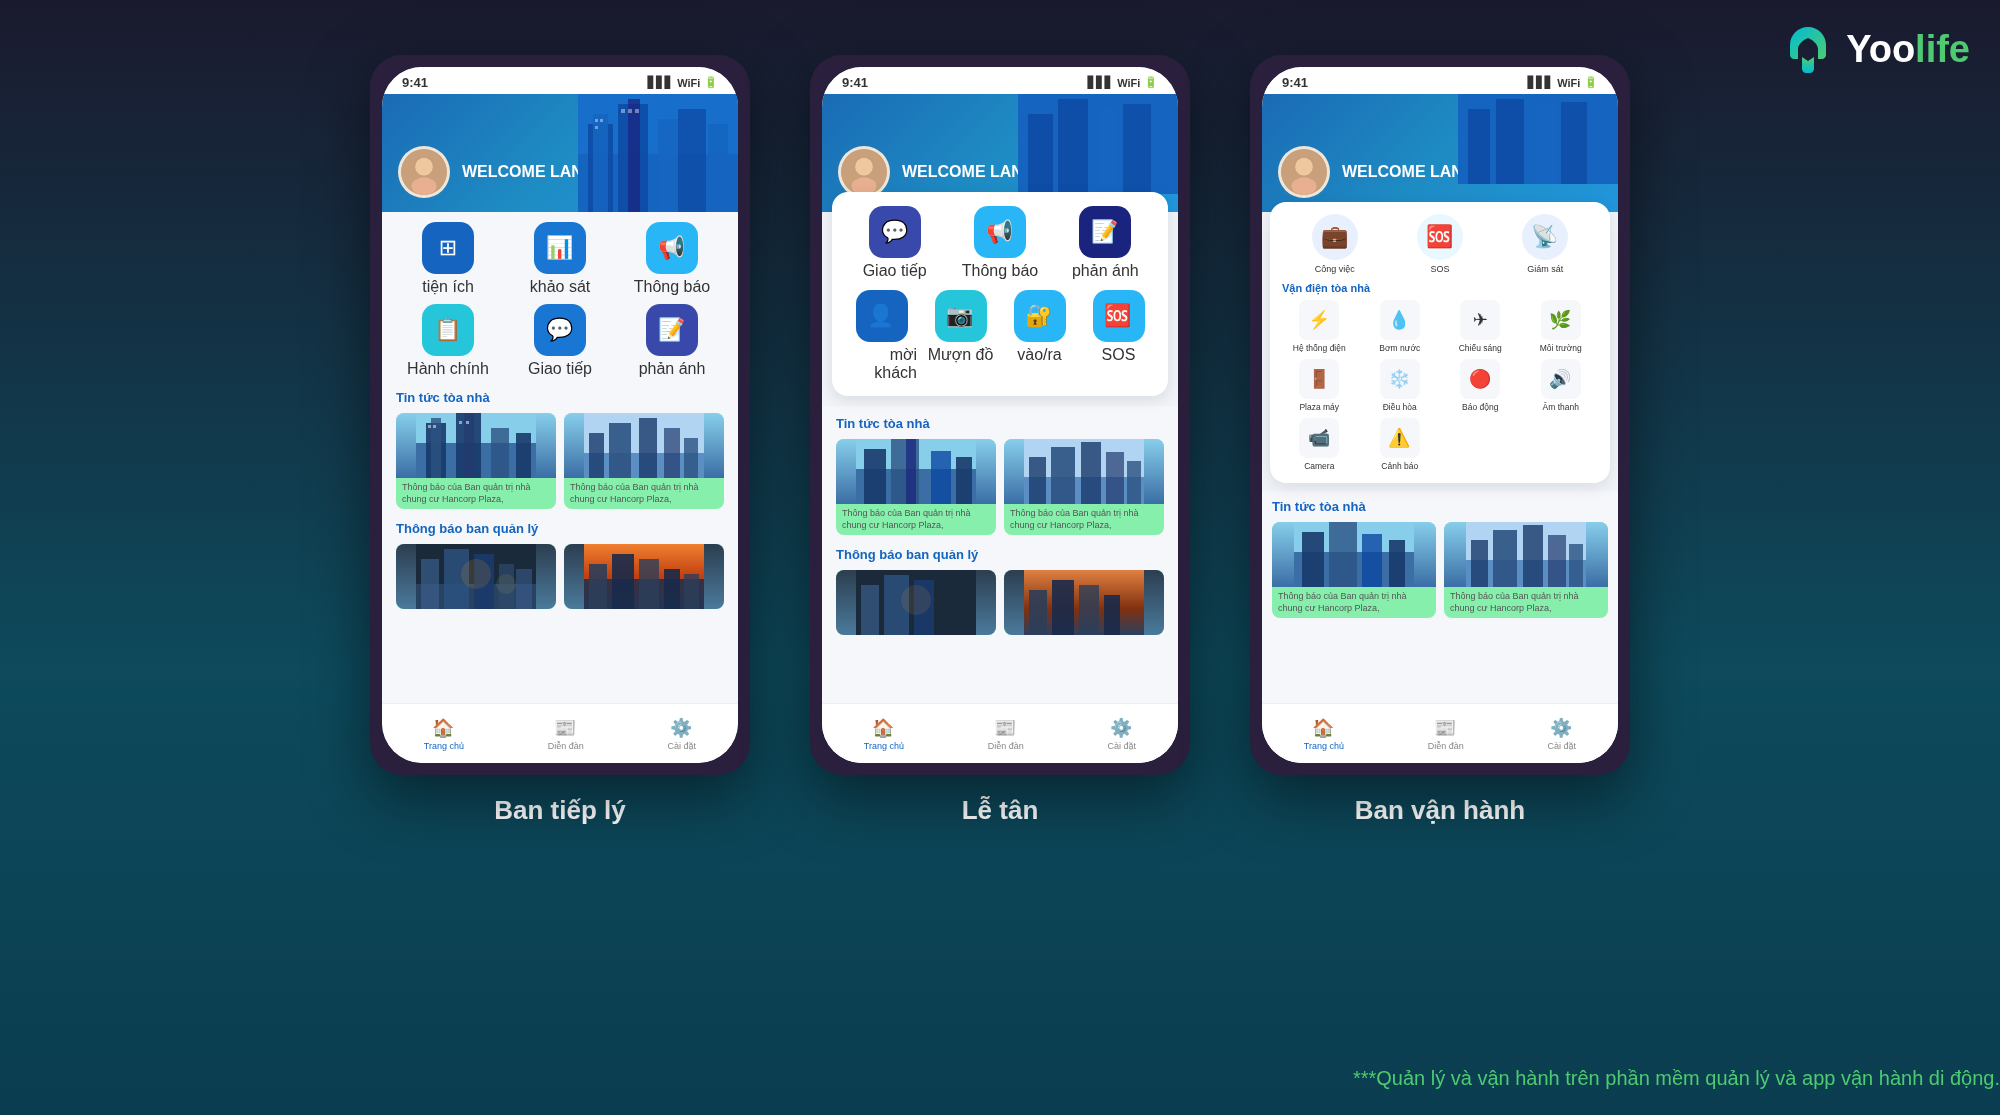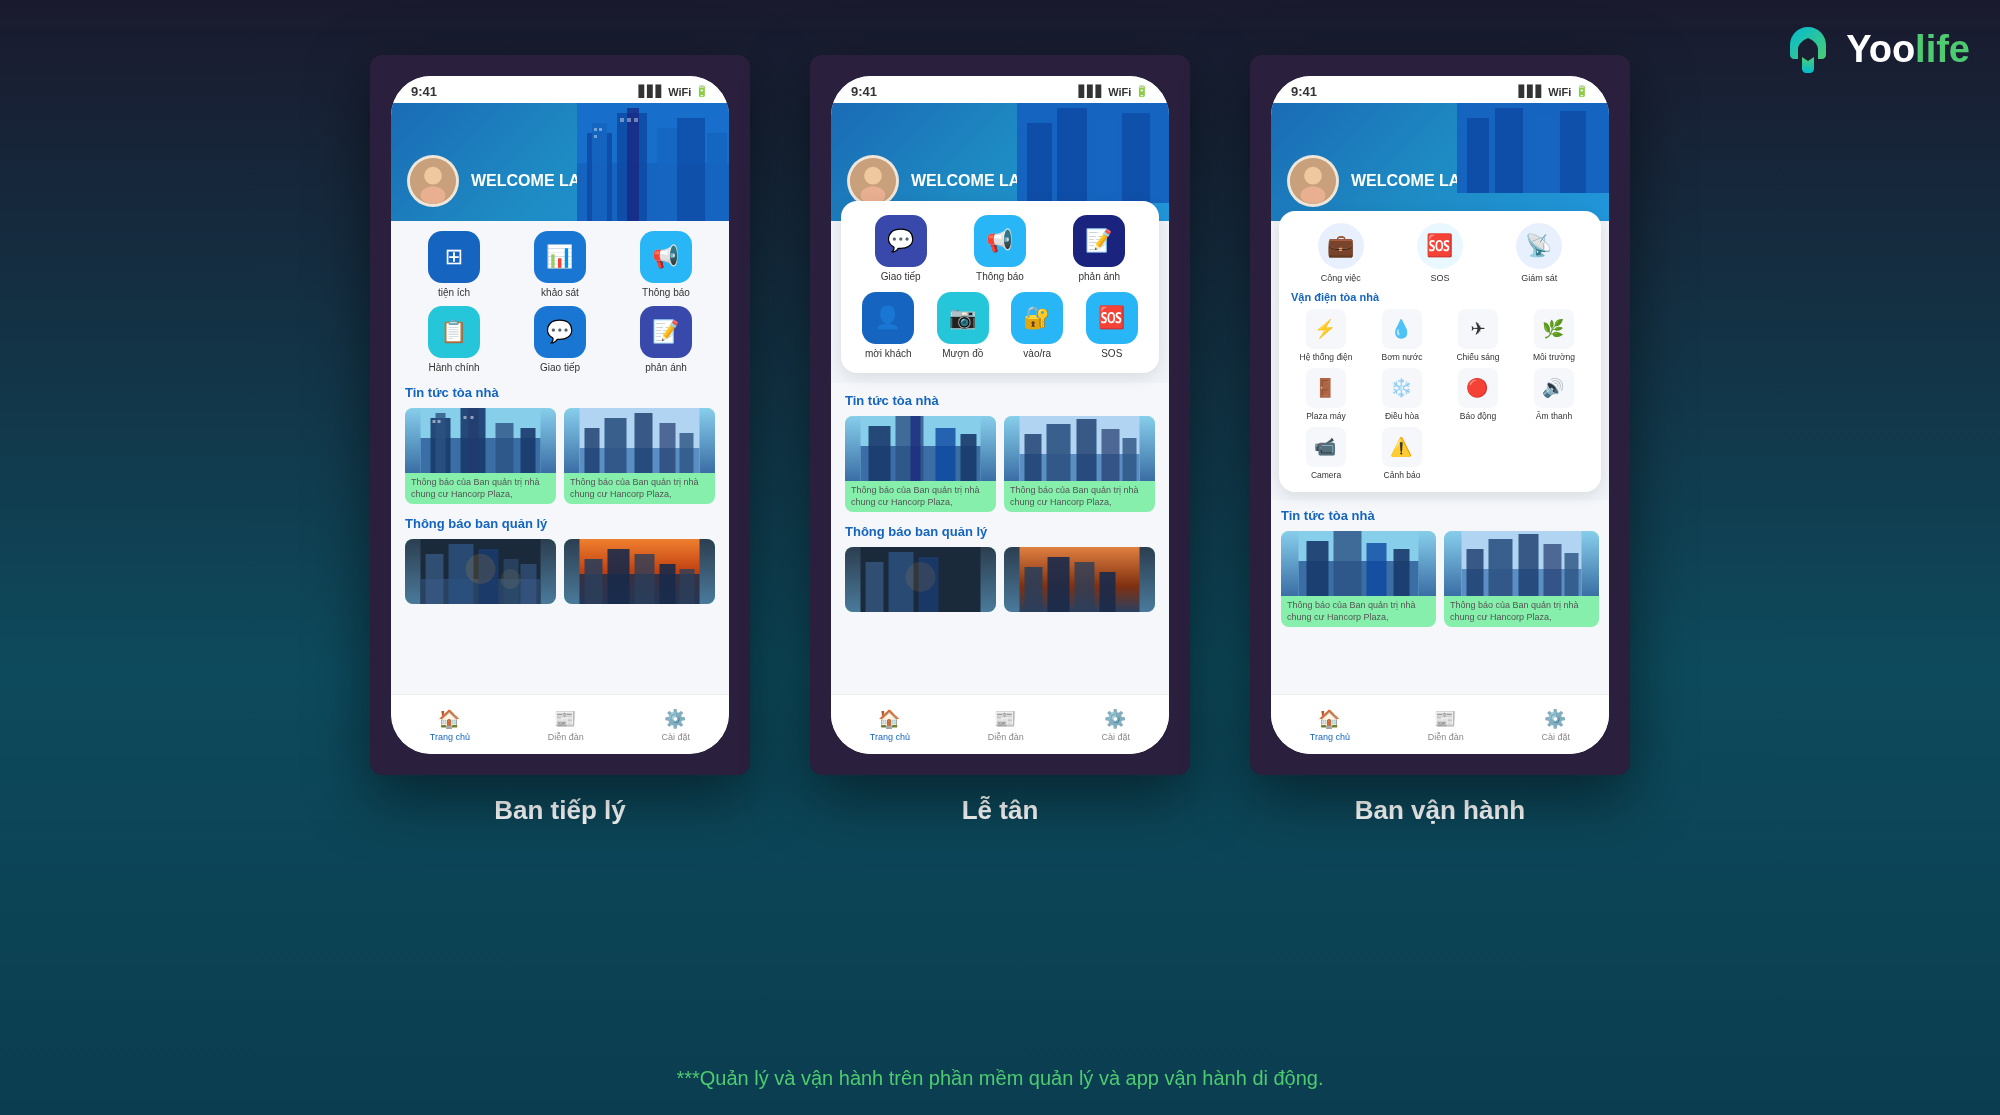--- a/index.html
+++ b/index.html
@@ -38,22 +38,22 @@
     .phone-wrapper {
       display: flex;
       flex-direction: column;
       align-items: center;
     }
 
     .phone-frame {
       width: 380px;
       height: 720px;
       background: #2a1f3d;
-      border-radius: 12px;
-      padding: 21px;
+      border-radius: 32px;
+      padding: 12px;
       position: relative;
       box-shadow: 0 20px 60px rgba(0,0,0,0.5);
     }
 
     .phone-screen {
       width: 100%;
       height: 100%;
       background: #f0f4f8;
       border-radius: 40px;
       overflow: hidden;
@@ -159,21 +159,21 @@
     }
 
     .icon-btn.blue-dark { background: #1565c0; color: white; }
     .icon-btn.blue-mid { background: #1976d2; color: white; }
     .icon-btn.blue-light { background: #29b6f6; color: white; }
     .icon-btn.teal { background: #26c6da; color: white; }
     .icon-btn.indigo { background: #3949ab; color: white; }
     .icon-btn.navy { background: #1a237e; color: white; }
 
     .icon-label {
-      font-size: 10px;
+      font-size: 16px;
       color: #333;
       text-align: right;
     }
 
     
     .section-title {
       font-size: 13px;
       font-weight: bold;
       color: #1565c0;
       margin-bottom: 8px;
@@ -330,21 +330,21 @@
       color: white;
       text-align: center;
     }
 
     
     .bottom-disclaimer {
       position: absolute;
       bottom: 25px;
       left: 0;
       right: 0;
-      text-align: center;
+      text-align: right;
       font-size: 20px;
       color: #4ecb71;
     }
 
     .news-img-placeholder {
       width: 100%;
       height: 65px;
       background: linear-gradient(180deg, #87ceeb 0%, #3a6ea5 100%);
       position: relative;
       overflow: hidden;

